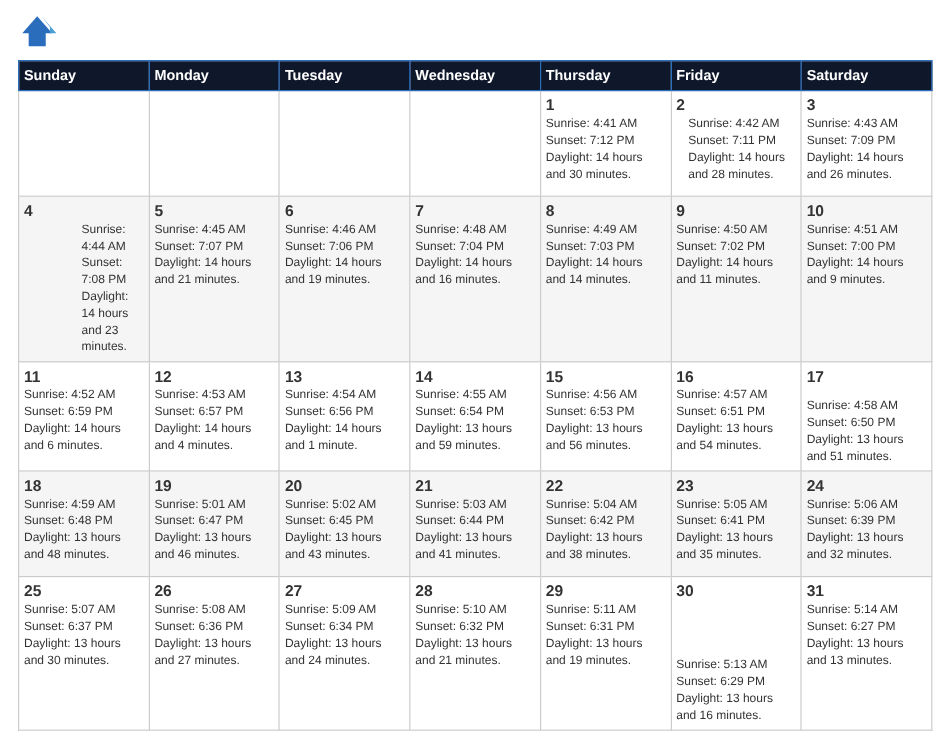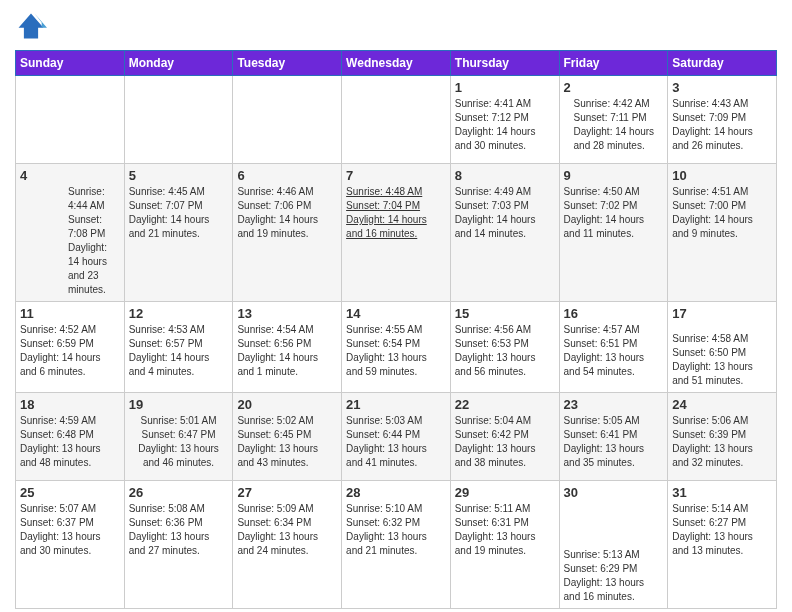--- a/index.html
+++ b/index.html
@@ -51,21 +51,21 @@
     .title-location {
       font-size: 16px;
       color: #555;
     }
     table {
       width: 100%;
       border-collapse: collapse;
       table-layout: fixed;
     }
     thead tr th {
-      background: #6d28d9;
+      background: #0f172a;
       color: #fff;
       font-size: 12px;
       font-weight: bold;
       padding: 5px 4px;
       text-align: left;
       border: 1px solid #2a6dbd;
     }
     tbody tr td {
       border: 1px solid #ccc;
       vertical-align: top;
@@ -171,21 +171,21 @@
         </td>
         <td>
           <div class="day-number">6</div>
           <div class="day-info" style="white-space: pre-line;">Sunrise: 4:46 AM
 Sunset: 7:06 PM
 Daylight: 14 hours
 and 19 minutes.</div>
         </td>
         <td>
           <div class="day-number">7</div>
-          <div class="day-info" style="white-space: pre-line; text-decoration: underline;">Sunrise: 4:48 AM
+          <div class="day-info" style="white-space: pre-line;">Sunrise: 4:48 AM
 Sunset: 7:04 PM
 Daylight: 14 hours
 and 16 minutes.</div>
         </td>
         <td>
           <div class="day-number">8</div>
           <div class="day-info" style="white-space: pre-line;">Sunrise: 4:49 AM
 Sunset: 7:03 PM
 Daylight: 14 hours
 and 14 minutes.</div>
@@ -259,21 +259,21 @@
       <tr>
         <td>
           <div class="day-number">18</div>
           <div class="day-info" style="white-space: pre-line;">Sunrise: 4:59 AM
 Sunset: 6:48 PM
 Daylight: 13 hours
 and 48 minutes.</div>
         </td>
         <td>
           <div class="day-number">19</div>
-          <div class="day-info" style="white-space: pre-line; text-align: center;">Sunrise: 5:01 AM
+          <div class="day-info" style="white-space: pre-line;">Sunrise: 5:01 AM
 Sunset: 6:47 PM
 Daylight: 13 hours
 and 46 minutes.</div>
         </td>
         <td>
           <div class="day-number">20</div>
           <div class="day-info" style="white-space: pre-line;">Sunrise: 5:02 AM
 Sunset: 6:45 PM
 Daylight: 13 hours
 and 43 minutes.</div>

